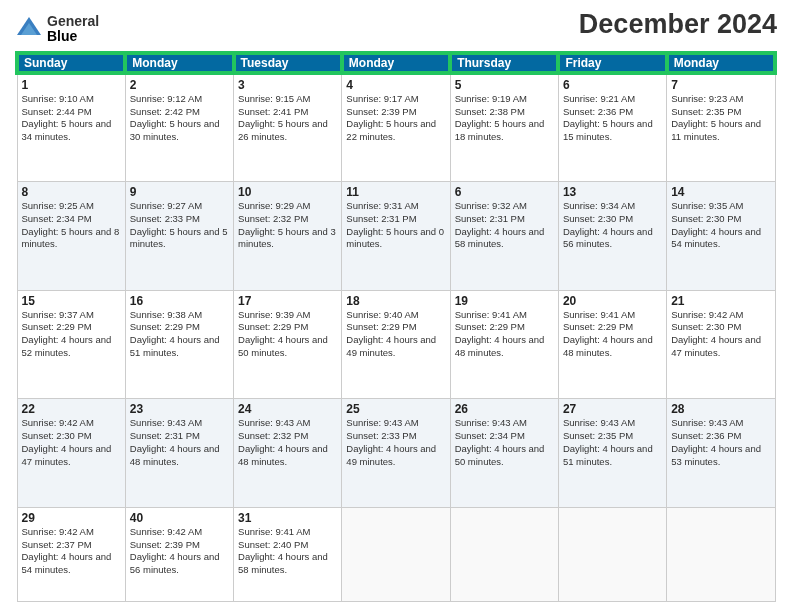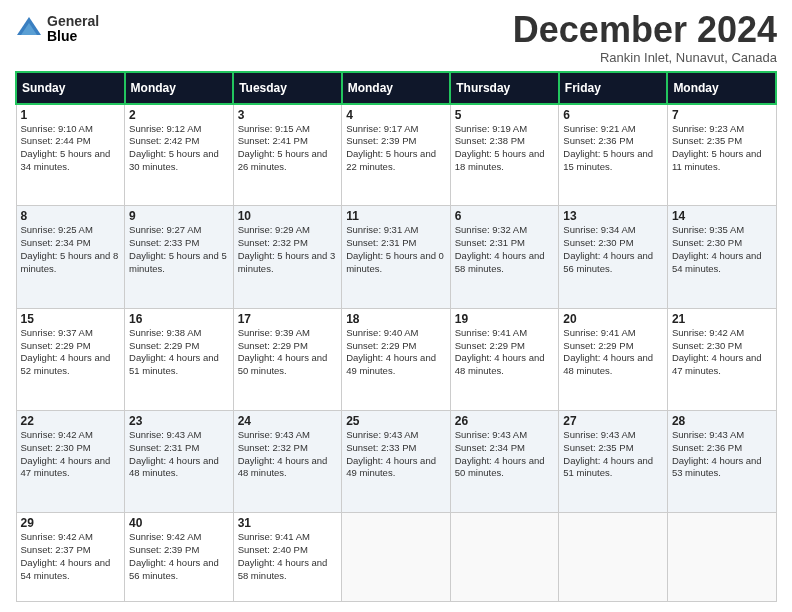--- a/index.html
+++ b/index.html
@@ -46,45 +46,45 @@
     }
     .logo-icon {
       width: 28px;
       height: 28px;
       margin-right: 4px;
     }
     .title-section {
       text-align: right;
     }
     .month-title {
-      font-size: 36px;
+      font-size: 27px;
       font-weight: bold;
       color: #333;
       line-height: 1.1;
       margin-left: 36px;
     }
     .subtitle {
       font-size: 13px;
       color: #555;
     }
     .calendar {
       flex: 1;
       border: 1px solid #ccc;
       border-collapse: collapse;
       width: 100%;
       table-layout: fixed;
     }
     .calendar th {
-      background: #0f172a;
+      background: #0369a1;
       color: #fff;
       text-align: left;
-      padding: 8px 5px;
+      padding: 1px 5px;
       font-size: 12px;
       font-weight: bold;
-      border: 2px solid #22c55e;
+      border: 4px solid #22c55e;
     }
     .calendar td {
       border: 1px solid #ccc;
       vertical-align: top;
       padding: 3px 4px;
       background: #fff;
       height: 90px;
     }
     .calendar tr:nth-child(even) td {
       background: #f0f4f8;
@@ -118,21 +118,20 @@
         <polygon points="14,2 26,20 2,20" fill="#3a7fc1"></polygon>
         <polygon points="14,8 22,20 6,20" fill="#5a9fd4"></polygon>
       </svg>
       <div class="logo-text">
         <span class="logo-general">General</span>
         <span class="logo-blue">Blue</span>
       </div>
     </div>
     <div class="title-section">
       <div class="month-title">December 2024</div>
-      <div class="subtitle">Rankin Inlet, Nunavut, Canada</div>
     </div>
   </div>
 
   <table class="calendar">
     <thead>
       <tr>
       <th>Sunday</th>
           <th>Monday</th>
           <th>Tuesday</th>
           <th>Monday</th>

